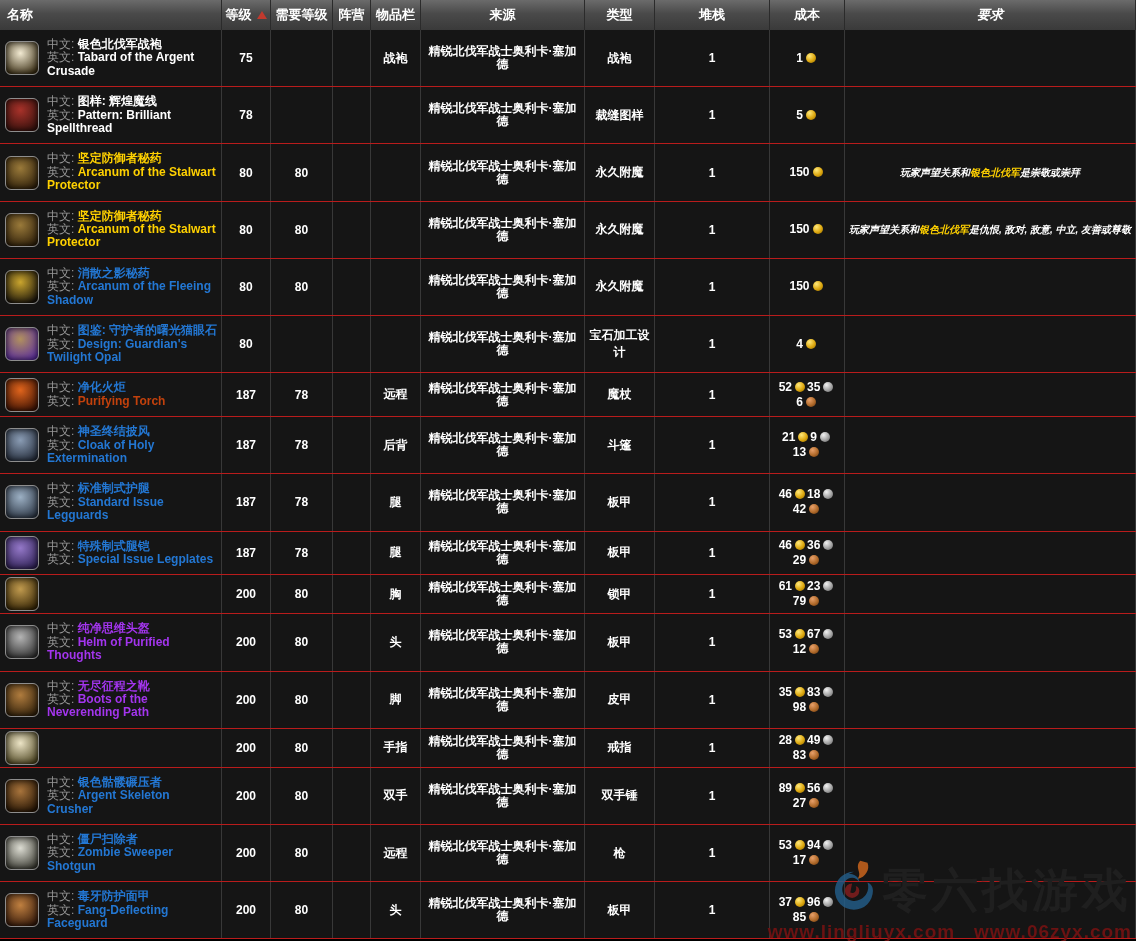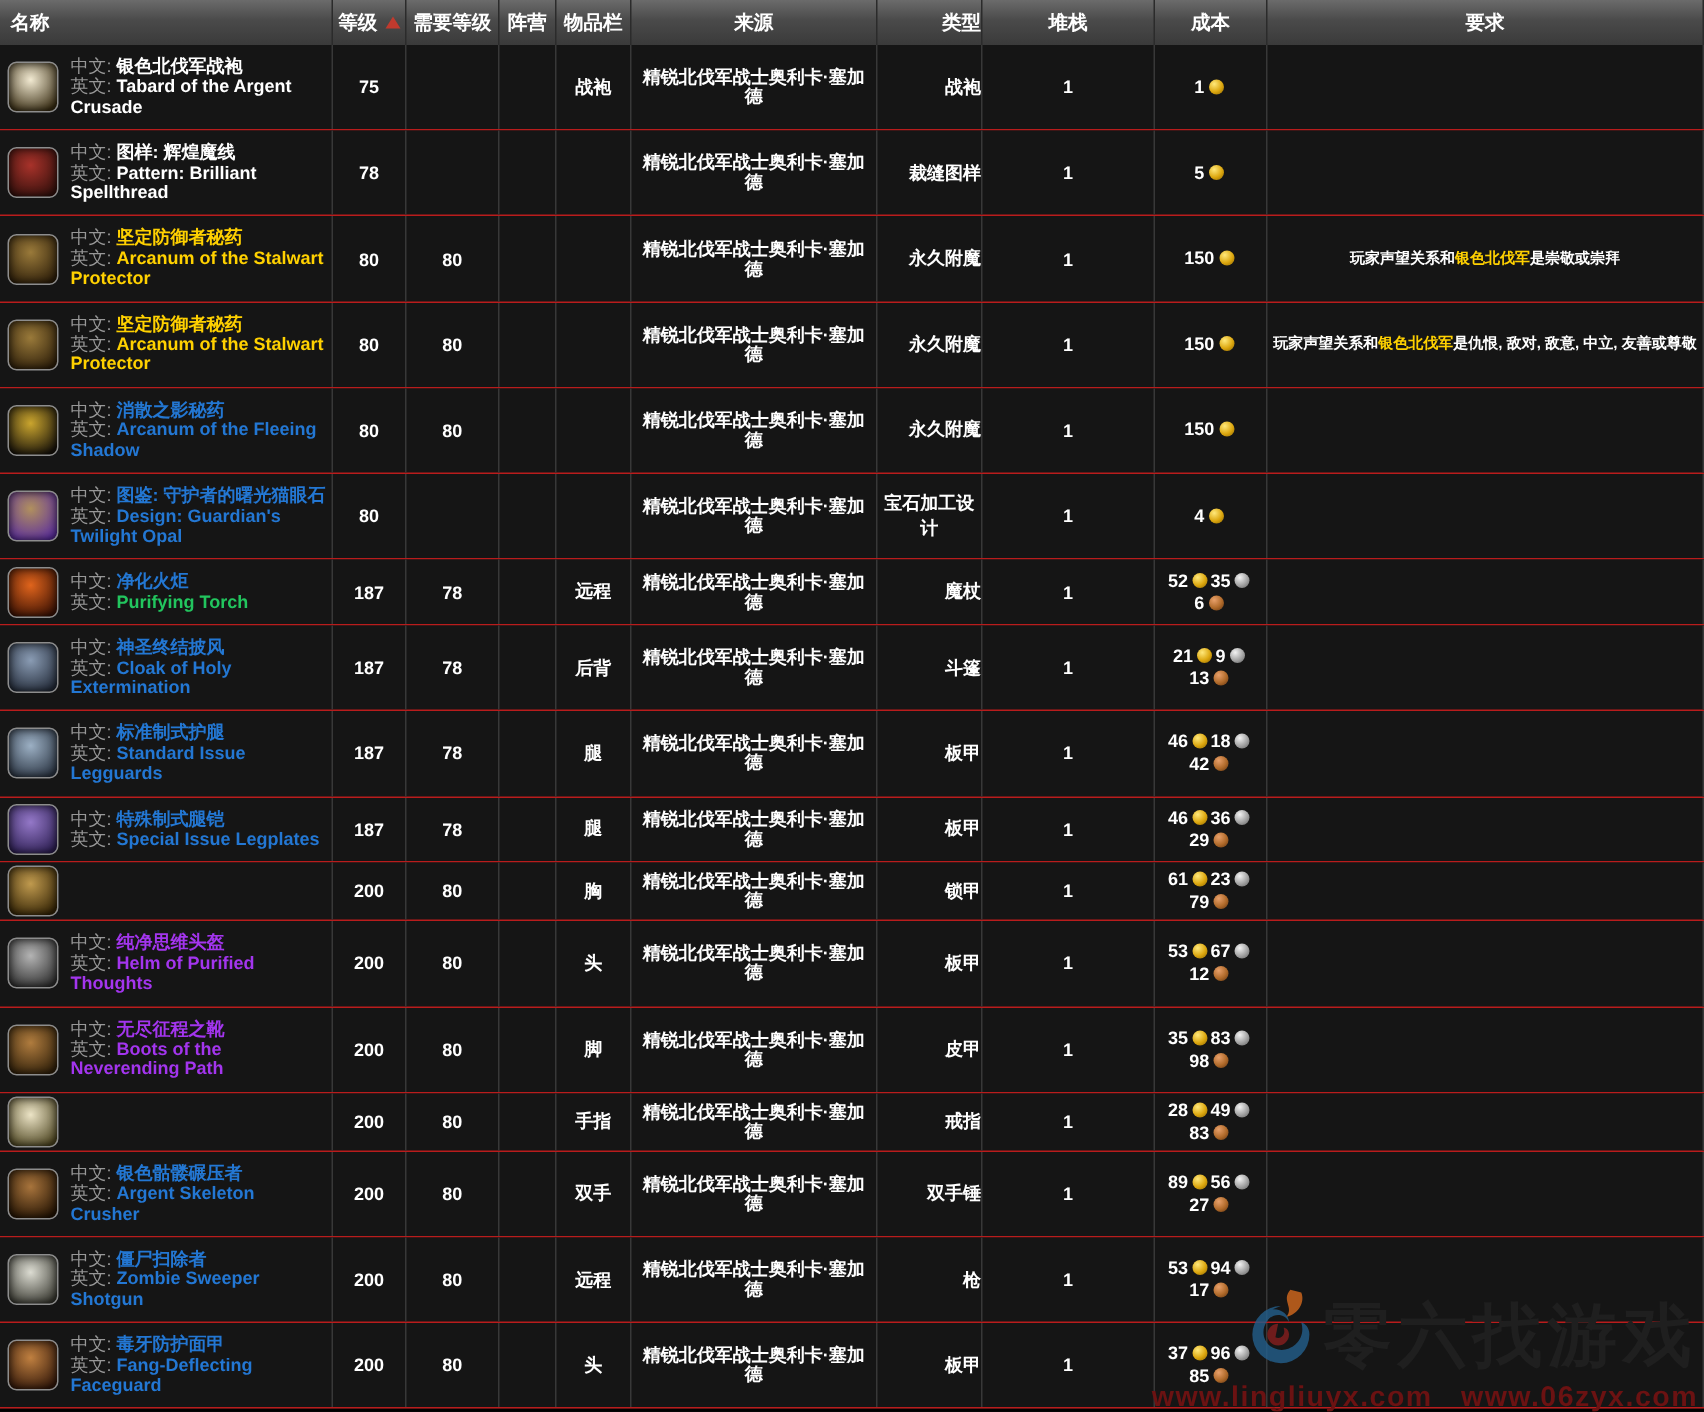--- a/index.html
+++ b/index.html
@@ -8,21 +8,21 @@
   .thead{display:flex;height:30px;background:linear-gradient(#6b6b6b,#4a4a4a 45%,#3a3a3a);}
   .th{display:flex;align-items:center;justify-content:center;color:#fff;font-weight:bold;font-size:13px;
       border-right:1px solid #2b2b2b;box-sizing:border-box;cursor:pointer;white-space:nowrap;}
   .th.c0{justify-content:flex-start;padding-left:7px;}
   .sort-asc{width:0;height:0;border-left:5px solid transparent;border-right:5px solid transparent;
       border-bottom:8px solid #c03a2e;display:inline-block;margin-left:5px;}
   .tr{display:flex;background:#151515;border-bottom:1px solid #b91c1c;}
   .td{display:flex;align-items:center;justify-content:center;color:#fff;font-size:12px;font-weight:bold;
       border-right:1px solid #383838;box-sizing:border-box;text-align:center;}
   .c0{width:222px;}.c1{width:49px;}.c2{width:62px;}.c3{width:38px;}.c4{width:50px;}
-  .c5{width:164px;}.c6{width:70px;justify-content:flex-end;}.c7{width:115px;}.c8{width:75px;}.c9{width:291px;}
+  .c5{width:164px;}.c6{width:70px;}.c7{width:115px;}.c8{width:75px;}.c9{width:291px;font-style:italic;}
   .td.c0{justify-content:flex-start;text-align:left;padding:2px 4px 2px 5px;}
   .item-icon{flex:0 0 34px;width:34px;height:34px;border-radius:6px;border:1px solid #8d8d8d;
       box-shadow:inset 0 0 6px rgba(0,0,0,.8);box-sizing:border-box;margin-right:8px;}
   .nametext{line-height:13.4px;font-size:12px;font-weight:normal;padding:6px 0;}
   .lbl{color:#979797;}
   a.iname{font-weight:bold;text-decoration:none;cursor:pointer;}
   a.srclink{color:#fff;text-decoration:none;cursor:pointer;font-weight:bold;}
   .td.c5{padding:0 2px;line-height:13px;}
   .td.c8{flex-direction:column;line-height:15px;padding:2px 0;}
   .costline{white-space:nowrap;}
@@ -189,21 +189,21 @@
         <div class="td c6">宝石加工设计</div>
         <div class="td c7">1</div>
         <div class="td c8">
           <div class="costline">4<span class="coin g"></span></div>
         </div>
         <div class="td c9"></div>
       </div>
       <div class="tr">
         <div class="td c0">
           <span class="item-icon" style="background: radial-gradient(circle at 45% 35%, rgb(224, 100, 28), rgb(60, 18, 4) 85%);"></span>
-          <div class="nametext"><span class="lbl">中文: </span><a class="iname" style="color: rgb(35, 119, 211);">净化火炬</a><br><span class="lbl">英文: </span><a class="iname" style="color: #22c55e;">Purifying Torch</a></div>
+          <div class="nametext"><span class="lbl">中文: </span><a class="iname" style="color: rgb(35, 119, 211);">净化火炬</a><br><span class="lbl">英文: </span><a class="iname" style="color: #c2410c;">Purifying Torch</a></div>
         </div>
         <div class="td c1">187</div>
         <div class="td c2">78</div>
         <div class="td c3"></div>
         <div class="td c4">远程</div>
         <div class="td c5">
           <a class="srclink">精锐北伐军战士奥利卡·塞加德</a>
         </div>
         <div class="td c6">魔杖</div>
         <div class="td c7">1</div>

